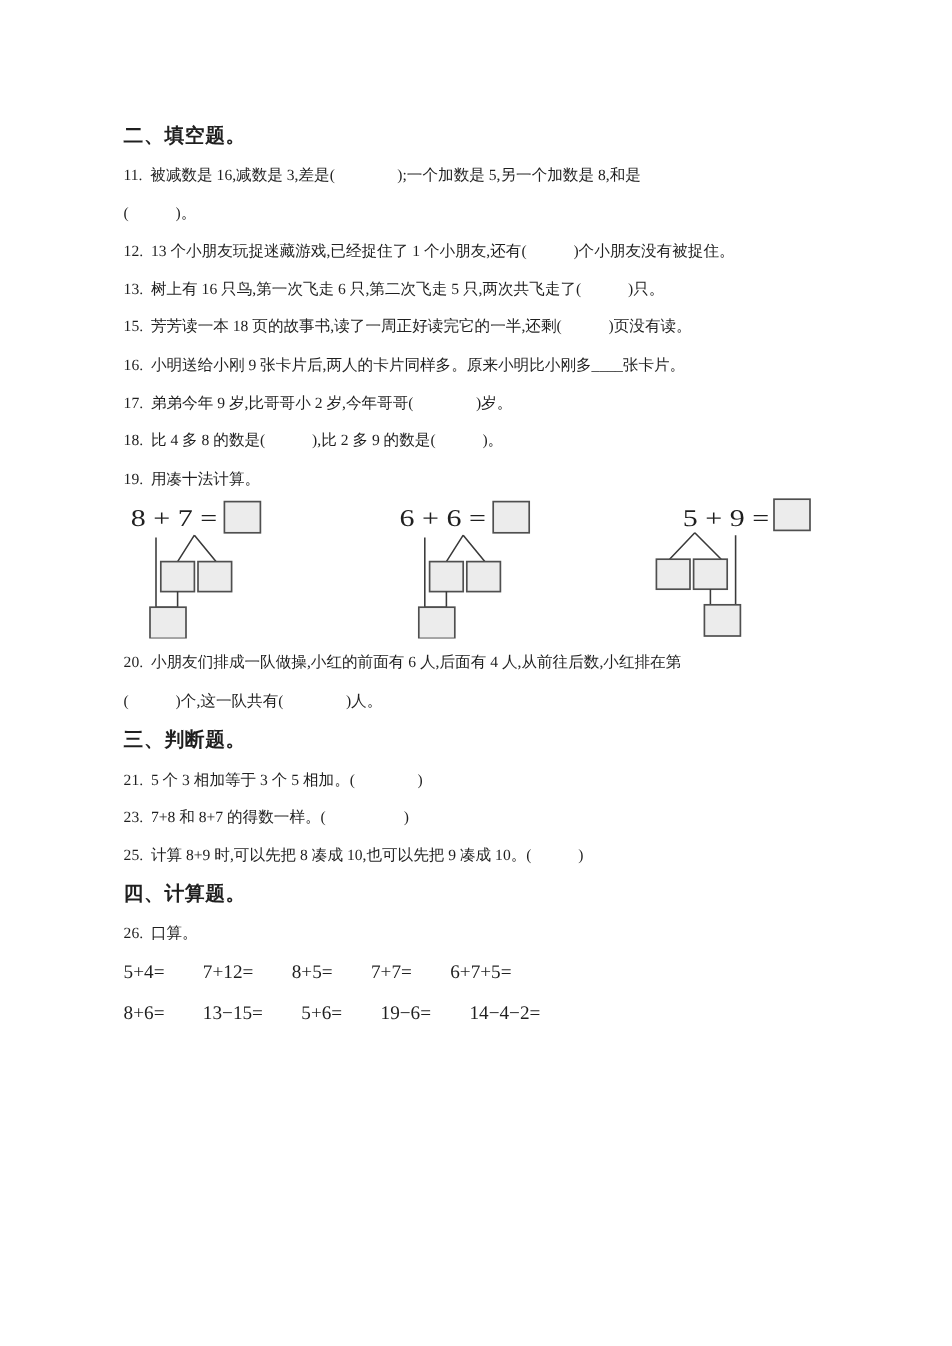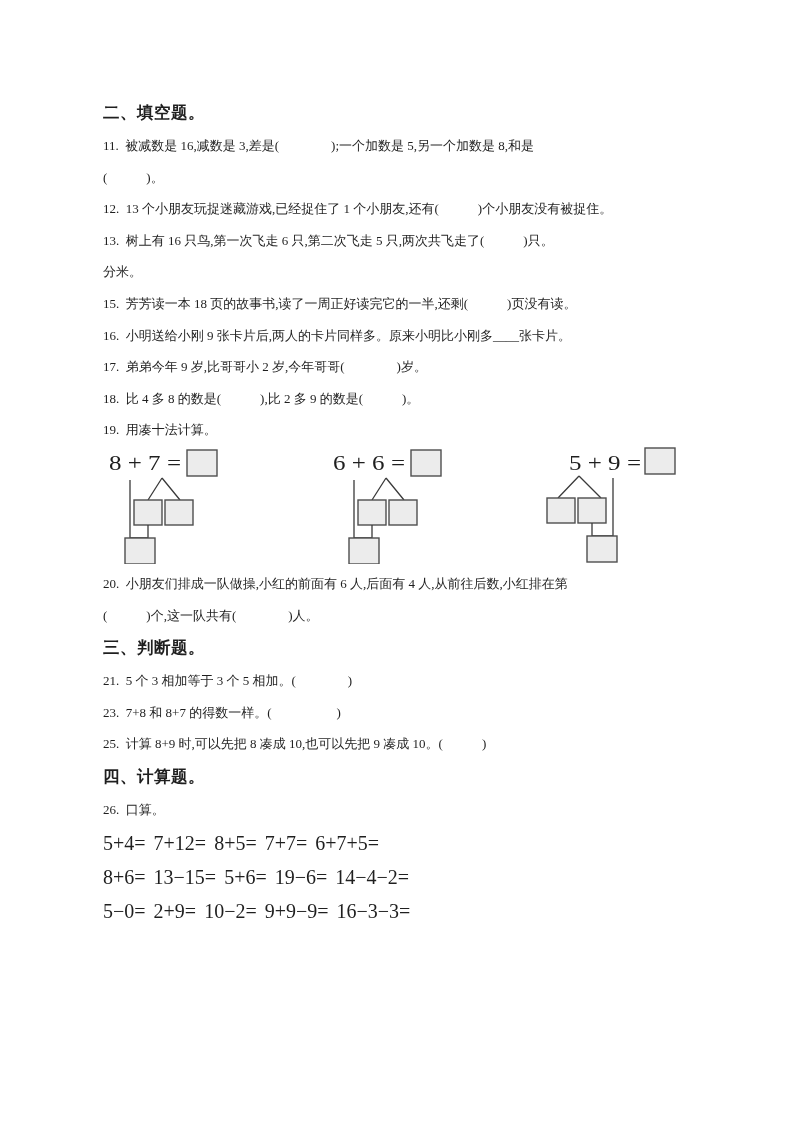--- a/index.html
+++ b/index.html
@@ -36,22 +36,22 @@
   .d3{margin-left:96px;}
   .dbox{fill:#ececec;stroke:#4f4f4f;stroke-width:1.4px;}
   .dline{stroke:#3a3a3a;stroke-width:1.3px;fill:none;}
   .deq{
     font-family:"Liberation Serif","DejaVu Serif",serif;
     font-size:20px;
     fill:#1f1f1f;
   }
   .calc-row{
     display:flex;
-    gap:8px;
-    font-size:20px;
+    gap:32px;
+    font-size:16px;
     line-height:34px;
     white-space:nowrap;
   }
   .calc-exp{display:inline-block;}
   .footer{
     position:absolute;
     top:1068px;
     left:0;
     width:793px;
     text-align:left;
@@ -62,21 +62,20 @@
 </head>
 <body>
 
 <div class="page">
 
   <h2 class="s-title">二、填空题。</h2>
   <p class="q">11. 被减数是 16,减数是 3,差是(　　　　);一个加数是 5,另一个加数是 8,和是</p>
   <p class="q">(　　　)。</p>
   <p class="q">12. 13 个小朋友玩捉迷藏游戏,已经捉住了 1 个小朋友,还有(　　　)个小朋友没有被捉住。</p>
   <p class="q">13. 树上有 16 只鸟,第一次飞走 6 只,第二次飞走 5 只,两次共飞走了(　　　)只。</p>
-  <p class="q">分米。</p>
   <p class="q">15. 芳芳读一本 18 页的故事书,读了一周正好读完它的一半,还剩(　　　)页没有读。</p>
   <p class="q">16. 小明送给小刚 9 张卡片后,两人的卡片同样多。原来小明比小刚多____张卡片。</p>
   <p class="q">17. 弟弟今年 9 岁,比哥哥小 2 岁,今年哥哥(　　　　)岁。</p>
   <p class="q">18. 比 4 多 8 的数是(　　　),比 2 多 9 的数是(　　　)。</p>
   <p class="q">19. 用凑十法计算。</p>
 
   <div class="diagrams">
 
     <svg class="diagram d1" width="120" height="118" viewBox="0 0 120 118">
       <text class="deq" x="6" y="24" textLength="72" lengthAdjust="spacingAndGlyphs">8 + 7 =</text>
@@ -130,25 +129,18 @@
     <span class="calc-exp">7+7=</span>
     <span class="calc-exp">6+7+5=</span>
   </div>
   <div class="calc-row">
     <span class="calc-exp">8+6=</span>
     <span class="calc-exp">13−15=</span>
     <span class="calc-exp">5+6=</span>
     <span class="calc-exp">19−6=</span>
     <span class="calc-exp">14−4−2=</span>
   </div>
-  <div class="calc-row">
-    <span class="calc-exp">5−0=</span>
-    <span class="calc-exp">2+9=</span>
-    <span class="calc-exp">10−2=</span>
-    <span class="calc-exp">9+9−9=</span>
-    <span class="calc-exp">16−3−3=</span>
-  </div>
 
   <div class="footer">
     <span>试卷第 2 页,共 3 页</span>
   </div>
 
 </div>
 
 </body></html>

